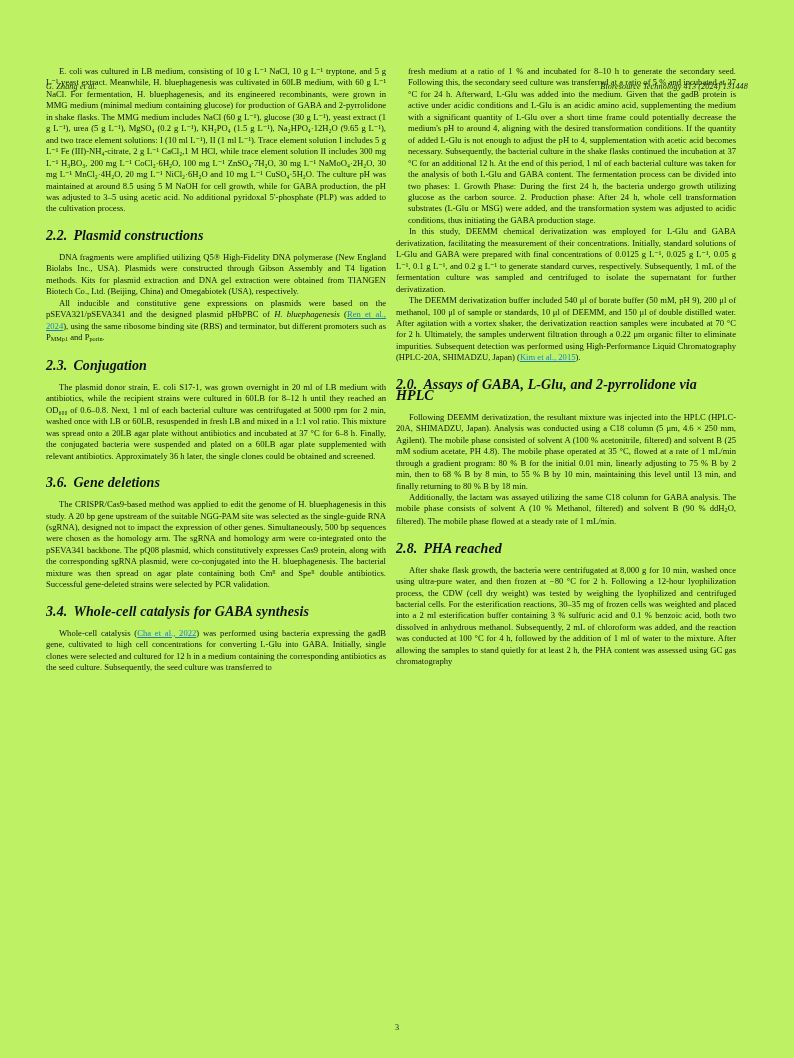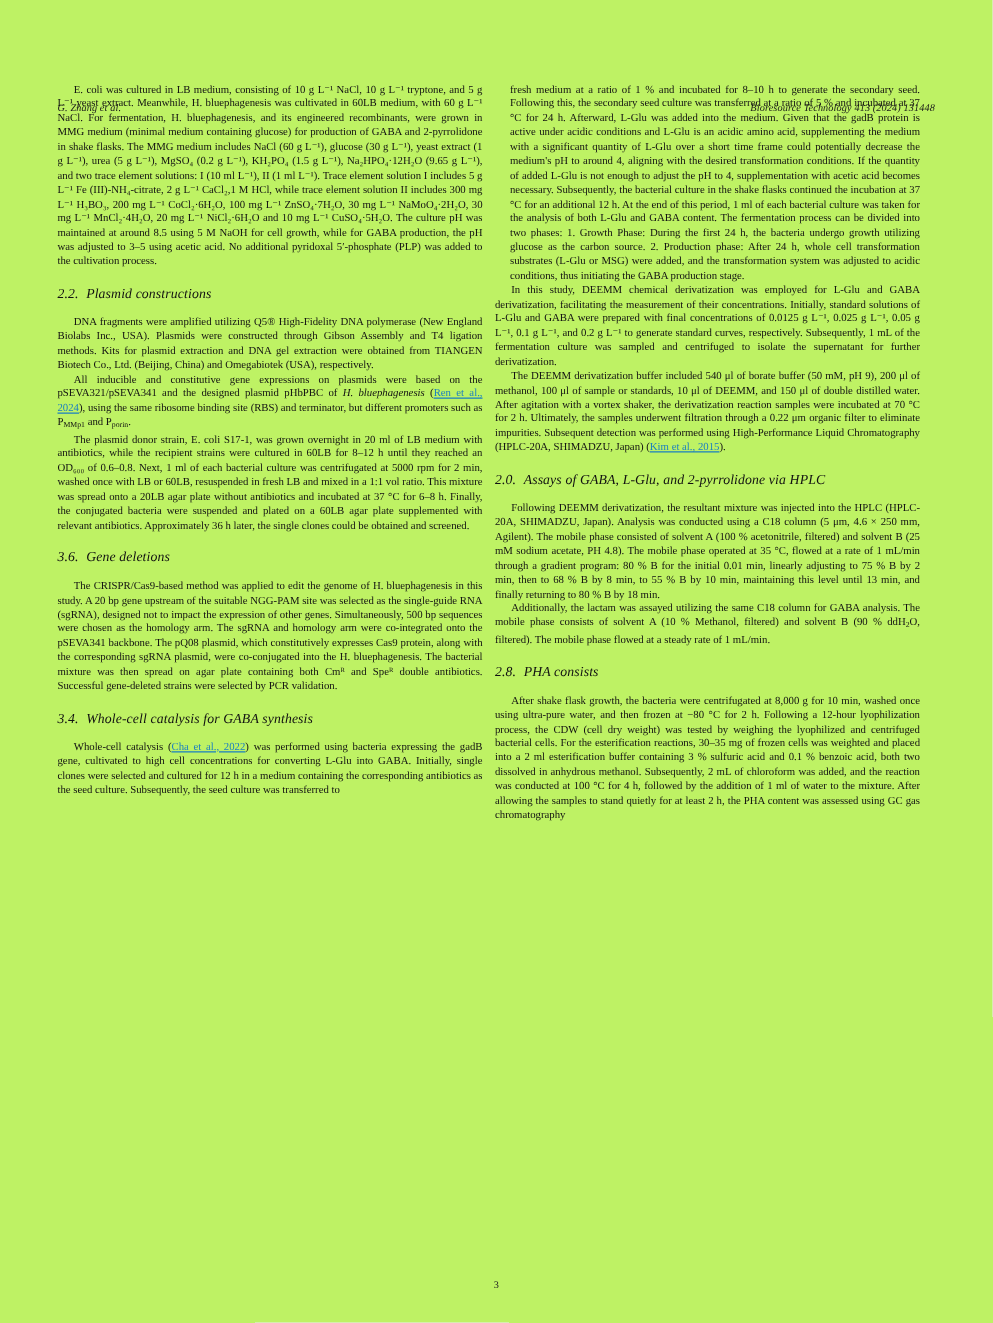--- a/index.html
+++ b/index.html
@@ -55,23 +55,23 @@
     line-height: 11.45px;
     text-indent: 13px;
     hyphens: none;
   }
   p.para.cont {
     text-indent: 0;
     margin-left: 12px;
   }
   h2.section {
     margin: 15px 0 11px 0;
-    font-size: 11px;
+    font-size: 14px;
     font-style: italic;
-    font-weight: normal;
+    font-weight: bold;
     line-height: 11px;
     letter-spacing: 0.1px;
   }
   h2.section .num {
     font-style: italic;
     margin-right: 6px;
   }
   .ref-link {
     color: #1a7fc1;
   }
@@ -104,20 +104,23 @@
       <p class="para">E. coli was cultured in LB medium, consisting of 10 g L⁻¹ NaCl, 10 g L⁻¹ tryptone, and 5 g L⁻¹ yeast extract. Meanwhile, H. bluephagenesis was cultivated in 60LB medium, with 60 g L⁻¹ NaCl. For fermentation, H. bluephagenesis, and its engineered recombinants, were grown in MMG medium (minimal medium containing glucose) for production of GABA and 2-pyrrolidone in shake flasks. The MMG medium includes NaCl (60 g L⁻¹), glucose (30 g L⁻¹), yeast extract (1 g L⁻¹), urea (5 g L⁻¹), MgSO₄ (0.2 g L⁻¹), KH₂PO₄ (1.5 g L⁻¹), Na₂HPO₄·12H₂O (9.65 g L⁻¹), and two trace element solutions: I (10 ml L⁻¹), II (1 ml L⁻¹). Trace element solution I includes 5 g L⁻¹ Fe (III)-NH₄-citrate, 2 g L⁻¹ CaCl₂,1 M HCl, while trace element solution II includes 300 mg L⁻¹ H₃BO₃, 200 mg L⁻¹ CoCl₂·6H₂O, 100 mg L⁻¹ ZnSO₄·7H₂O, 30 mg L⁻¹ NaMoO₄·2H₂O, 30 mg L⁻¹ MnCl₂·4H₂O, 20 mg L⁻¹ NiCl₂·6H₂O and 10 mg L⁻¹ CuSO₄·5H₂O. The culture pH was maintained at around 8.5 using 5 M NaOH for cell growth, while for GABA production, the pH was adjusted to 3–5 using acetic acid. No additional pyridoxal 5′-phosphate (PLP) was added to the cultivation process.</p>
 
       <h2 class="section">
         <span class="num">2.2.</span><span>Plasmid constructions</span>
       </h2>
 
       <p class="para">DNA fragments were amplified utilizing Q5® High-Fidelity DNA polymerase (New England Biolabs Inc., USA). Plasmids were constructed through Gibson Assembly and T4 ligation methods. Kits for plasmid extraction and DNA gel extraction were obtained from TIANGEN Biotech Co., Ltd. (Beijing, China) and Omegabiotek (USA), respectively.</p>
 
       <p class="para"><span>All inducible and constitutive gene expressions on plasmids were based on the pSEVA321/pSEVA341 and the designed plasmid pHbPBC of </span><i>H. bluephagenesis</i><span> (</span><a class="ref-link" href="#">Ren et al., 2024</a><span>), using the same ribosome binding site (RBS) and terminator, but different promoters such as P</span><sub>MMp1</sub><span> and P</span><sub>porin</sub><span>.</span></p>
 
+      <h2 class="section">
+        <span class="num">2.3.</span><span>Conjugation</span>
+      </h2>
 
       <p class="para">The plasmid donor strain, E. coli S17-1, was grown overnight in 20 ml of LB medium with antibiotics, while the recipient strains were cultured in 60LB for 8–12 h until they reached an OD₆₀₀ of 0.6–0.8. Next, 1 ml of each bacterial culture was centrifugated at 5000 rpm for 2 min, washed once with LB or 60LB, resuspended in fresh LB and mixed in a 1:1 vol ratio. This mixture was spread onto a 20LB agar plate without antibiotics and incubated at 37 °C for 6–8 h. Finally, the conjugated bacteria were suspended and plated on a 60LB agar plate supplemented with relevant antibiotics. Approximately 36 h later, the single clones could be obtained and screened.</p>
 
       <h2 class="section">
         <span class="num">3.6.</span><span>Gene deletions</span>
       </h2>
 
       <p class="para">The CRISPR/Cas9-based method was applied to edit the genome of H. bluephagenesis in this study. A 20 bp gene upstream of the suitable NGG-PAM site was selected as the single-guide RNA (sgRNA), designed not to impact the expression of other genes. Simultaneously, 500 bp sequences were chosen as the homology arm. The sgRNA and homology arm were co-integrated onto the pSEVA341 backbone. The pQ08 plasmid, which constitutively expresses Cas9 protein, along with the corresponding sgRNA plasmid, were co-conjugated into the H. bluephagenesis. The bacterial mixture was then spread on agar plate containing both Cmᴿ and Speᴿ double antibiotics. Successful gene-deleted strains were selected by PCR validation.</p>
 
       <h2 class="section">
@@ -139,21 +142,21 @@
 
       <h2 class="section">
         <span class="num">2.0.</span><span>Assays of GABA, L-Glu, and 2-pyrrolidone via HPLC</span>
       </h2>
 
       <p class="para">Following DEEMM derivatization, the resultant mixture was injected into the HPLC (HPLC-20A, SHIMADZU, Japan). Analysis was conducted using a C18 column (5 μm, 4.6 × 250 mm, Agilent). The mobile phase consisted of solvent A (100 % acetonitrile, filtered) and solvent B (25 mM sodium acetate, PH 4.8). The mobile phase operated at 35 °C, flowed at a rate of 1 mL/min through a gradient program: 80 % B for the initial 0.01 min, linearly adjusting to 75 % B by 2 min, then to 68 % B by 8 min, to 55 % B by 10 min, maintaining this level until 13 min, and finally returning to 80 % B by 18 min.</p>
 
       <p class="para"><span>Additionally, the lactam was assayed utilizing the same C18 column for GABA analysis. The mobile phase consists of solvent A (10 % Methanol, filtered) and solvent B (90 % ddH</span><sub>2</sub><span>O, filtered). The mobile phase flowed at a steady rate of 1 mL/min.</span></p>
 
       <h2 class="section">
-        <span class="num">2.8.</span><span>PHA consists</span>
+        <span class="num">2.8.</span><span>PHA reached</span>
       </h2>
 
       <p class="para">After shake flask growth, the bacteria were centrifugated at 8,000 g for 10 min, washed once using ultra-pure water, and then frozen at −80 °C for 2 h. Following a 12-hour lyophilization process, the CDW (cell dry weight) was tested by weighing the lyophilized and centrifuged bacterial cells. For the esterification reactions, 30–35 mg of frozen cells was weighted and placed into a 2 ml esterification buffer containing 3 % sulfuric acid and 0.1 % benzoic acid, both two dissolved in anhydrous methanol. Subsequently, 2 mL of chloroform was added, and the reaction was conducted at 100 °C for 4 h, followed by the addition of 1 ml of water to the mixture. After allowing the samples to stand quietly for at least 2 h, the PHA content was assessed using GC gas chromatography</p>
 
     </div>
   </div>
 
   <div class="folio">3</div>
 
 </div>

